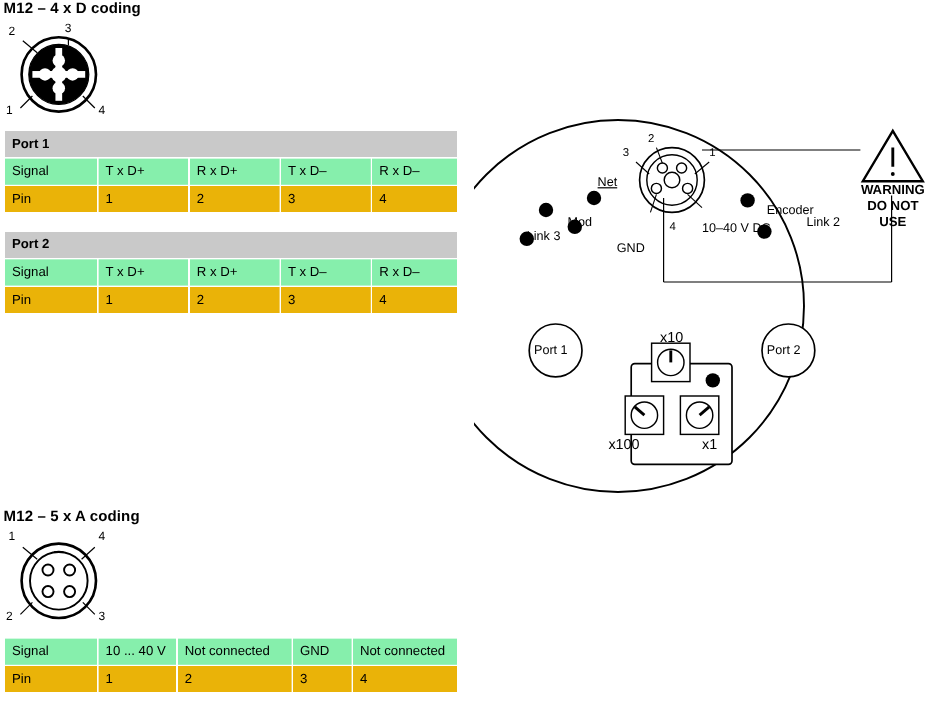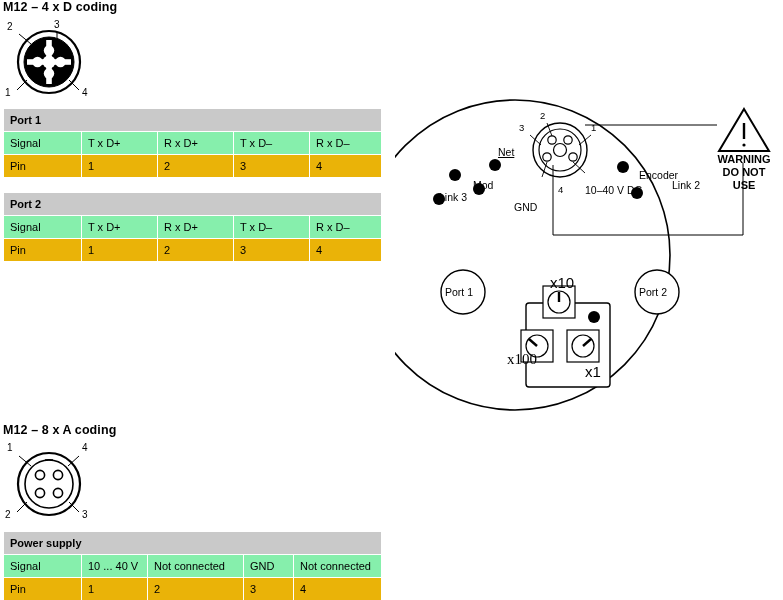--- a/index.html
+++ b/index.html
@@ -78,21 +78,21 @@
   .warn-text {
     position: absolute;
     font-size: 11px;
     font-weight: bold;
     line-height: 1.25;
     text-align: center;
     white-space: nowrap;
   }
   .rot-label {
     position: absolute;
-    font-size: 15px;
+    font-size: 12px;
   }
 </style>
 </head>
 <body>
 
 <div class="section-title" style="left:3px; top:0px;">M12 – 4 x D coding</div>
 
 <div class="conn-wrap" style="left:5px; top:22px; width:100px; height:80px;">
   <svg width="100" height="80" viewBox="0 0 100 80">
     <circle cx="44" cy="40" r="31" fill="#ffffff" stroke="#000000" stroke-width="2.2"></circle>
@@ -166,21 +166,21 @@
     <tr class="alt">
       <td>Pin</td>
       <td>1</td>
       <td>2</td>
       <td>3</td>
       <td>4</td>
     </tr>
   </tbody>
 </table>
 
-<div class="section-title" style="left:3px; top:423px;">M12 – 8 x A coding</div>
+<div class="section-title" style="left:3px; top:423px;">M12 – 5 x A coding</div>
 
 <div class="conn-wrap" style="left:5px; top:443px; width:100px; height:82px;">
   <svg width="100" height="82" viewBox="0 0 100 82">
     <circle cx="44" cy="41" r="31" fill="#ffffff" stroke="#000000" stroke-width="2.2"></circle>
     <circle cx="44" cy="41" r="24" fill="#ffffff" stroke="#000000" stroke-width="1.6"></circle>
     <circle cx="35" cy="32" r="4.6" fill="#ffffff" stroke="#000000" stroke-width="1.6"></circle>
     <circle cx="53" cy="32" r="4.6" fill="#ffffff" stroke="#000000" stroke-width="1.6"></circle>
     <circle cx="35" cy="50" r="4.6" fill="#ffffff" stroke="#000000" stroke-width="1.6"></circle>
     <circle cx="53" cy="50" r="4.6" fill="#ffffff" stroke="#000000" stroke-width="1.6"></circle>
     <path d="M 40 17 A 26 26 0 0 1 48 17" fill="none" stroke="#000000" stroke-width="1.4"></path>
@@ -197,23 +197,20 @@
 
 <table class="ptable" style="left:3px; top:531px; width:378px;">
   <colgroup>
       <col style="width:78px">
       <col style="width:66px">
       <col style="width:96px">
       <col style="width:50px">
       <col style="width:88px">
     </colgroup>
   <tbody>
-    <tr class="head">
-      <td colspan="5">Power supply</td>
-    </tr>
     <tr>
       <td>Signal</td>
       <td>10 ... 40 V</td>
       <td>Not connected</td>
       <td>GND</td>
       <td>Not connected</td>
     </tr>
     <tr class="alt">
       <td>Pin</td>
       <td>1</td>
@@ -292,20 +289,20 @@
   <span class="dev-text" style="left:244px; top:52px;margin-top:22px;">Encoder</span>
   <span class="dev-text" style="left:252px; top:84px;margin-left:25px;">Link 2</span>
   <span class="dev-text" style="left:119px; top:106px;">GND</span>
   <span class="dev-text" style="left:190px; top:89px;">10–40 V DC</span>
 
   <span class="dev-text" style="left:50px; top:191px;">Port 1</span>
   <span class="dev-text" style="left:244px; top:191px;">Port 2</span>
 
   
   <span class="rot-label" style="left:155px; top:179px;">x10</span>
-  <span class="rot-label" style="left:112px; top:256px;font-family:Liberation Serif, serif;">x100</span>
+  <span class="rot-label" style="left:112px; top:268px;">x100</span>
   <span class="rot-label" style="left:190px; top:268px;">x1</span>
 
   
   <span class="warn-text" style="left:308px; top:58px; width:82px;">WARNING</span>
   <span class="warn-text" style="left:308px; top:71px; width:82px;">DO NOT</span>
   <span class="warn-text" style="left:308px; top:84px; width:82px;">USE</span>
 </div>
 
 </body></html>

